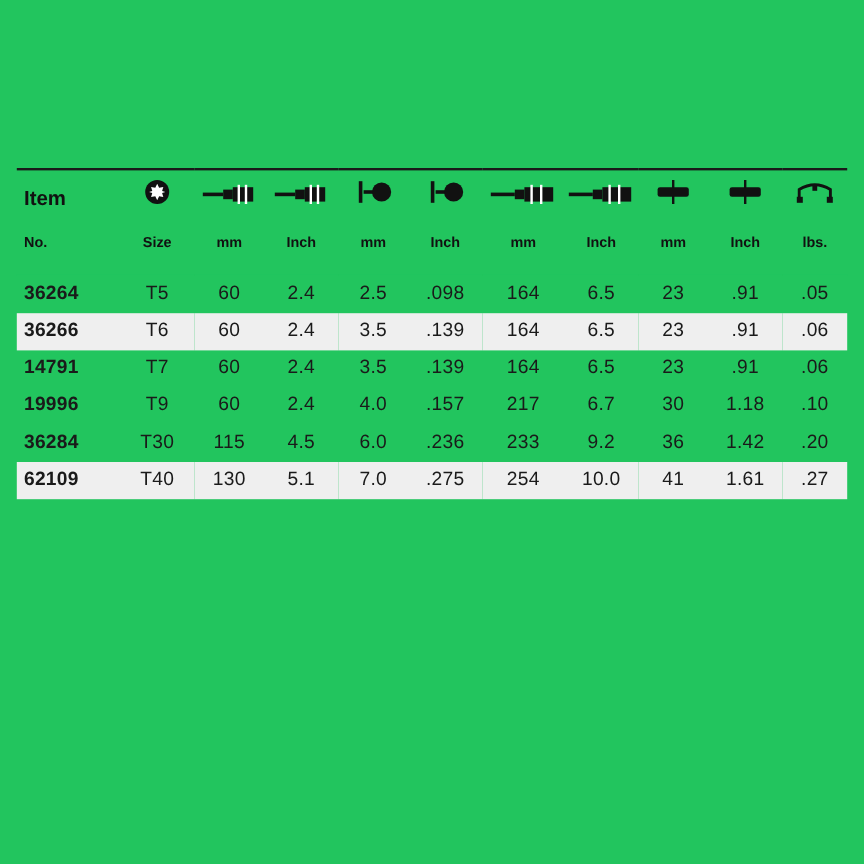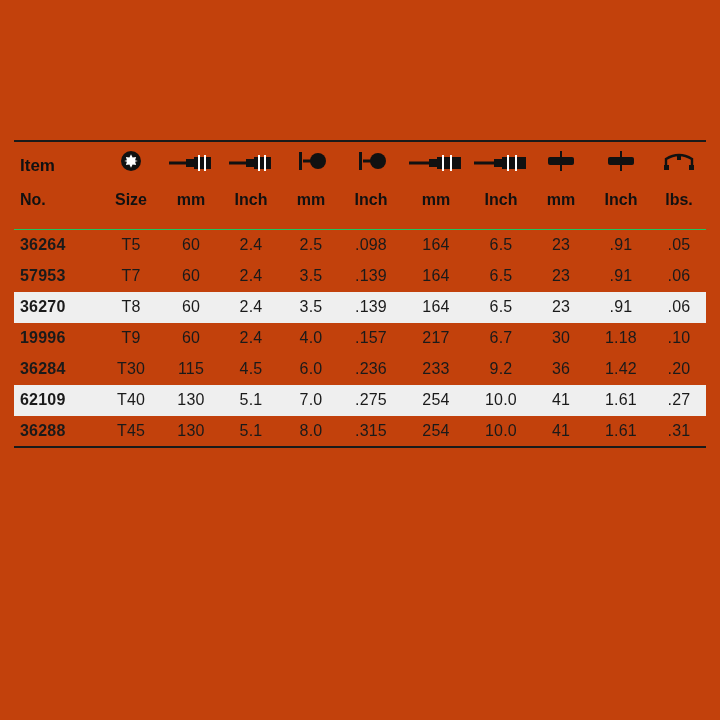--- a/index.html
+++ b/index.html
@@ -7,21 +7,21 @@
     padding: 0;
     background: #ffffff;
     width: 720px;
     height: 720px;
     font-family: "Liberation Sans", sans-serif;
   }
   #page {
     position: relative;
     width: 720px;
     height: 720px;
-    background: #c2410c;
+    background: #22c55e;
     overflow: hidden;
   }
   .spec-table {
     position: absolute;
     left: 14px;
     top: 140px;
     width: 692px;
     border-collapse: collapse;
     table-layout: fixed;
   }
@@ -49,21 +49,21 @@
   .hdr-icons th.first {
     text-align: left;
     padding-left: 6px;
     font-size: 17px;
     font-weight: bold;
     color: #111;
     vertical-align: bottom;
   }
   .hdr-units th {
     height: 30px;
-    font-size: 16px;
+    font-size: 12px;
     font-weight: bold;
     color: #111;
     text-align: center;
     padding-bottom: 20px;
     vertical-align: bottom;
     border-bottom: 1px solid #22c55e;
   }
   .hdr-units th.first {
     text-align: left;
     padding-left: 6px;
@@ -230,36 +230,36 @@
           <td>60</td>
           <td>2.4</td>
           <td>2.5</td>
           <td>.098</td>
           <td>164</td>
           <td>6.5</td>
           <td>23</td>
           <td>.91</td>
           <td>.05</td>
         </tr>
-        <tr>
-          <td class="itemno">57953</td>
-          <td>T7</td>
+        <tr class="alt">
+          <td class="itemno">36266</td>
+          <td>T6</td>
           <td>60</td>
           <td>2.4</td>
           <td>3.5</td>
           <td>.139</td>
           <td>164</td>
           <td>6.5</td>
           <td>23</td>
           <td>.91</td>
           <td>.06</td>
         </tr>
-        <tr class="alt">
-          <td class="itemno">36270</td>
-          <td>T8</td>
+        <tr>
+          <td class="itemno">14791</td>
+          <td>T7</td>
           <td>60</td>
           <td>2.4</td>
           <td>3.5</td>
           <td>.139</td>
           <td>164</td>
           <td>6.5</td>
           <td>23</td>
           <td>.91</td>
           <td>.06</td>
         </tr>
@@ -295,29 +295,16 @@
           <td>130</td>
           <td>5.1</td>
           <td>7.0</td>
           <td>.275</td>
           <td>254</td>
           <td>10.0</td>
           <td>41</td>
           <td>1.61</td>
           <td>.27</td>
         </tr>
-        <tr class="last">
-          <td class="itemno">36288</td>
-          <td>T45</td>
-          <td>130</td>
-          <td>5.1</td>
-          <td>8.0</td>
-          <td>.315</td>
-          <td>254</td>
-          <td>10.0</td>
-          <td>41</td>
-          <td>1.61</td>
-          <td>.31</td>
-        </tr>
       </tbody>
   </table>
 
 </div>
 
 </body></html>

